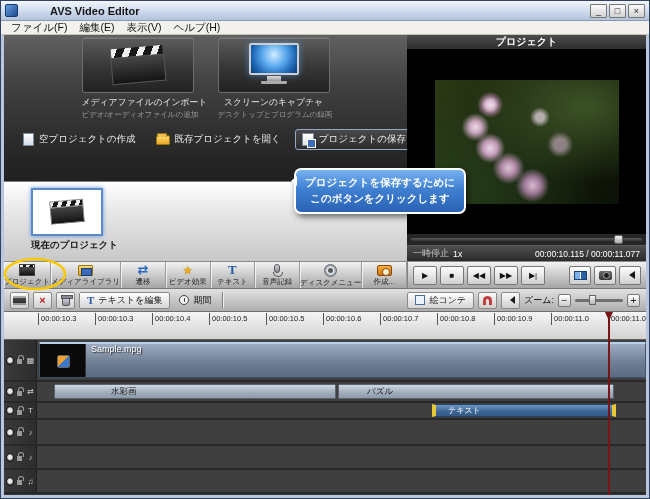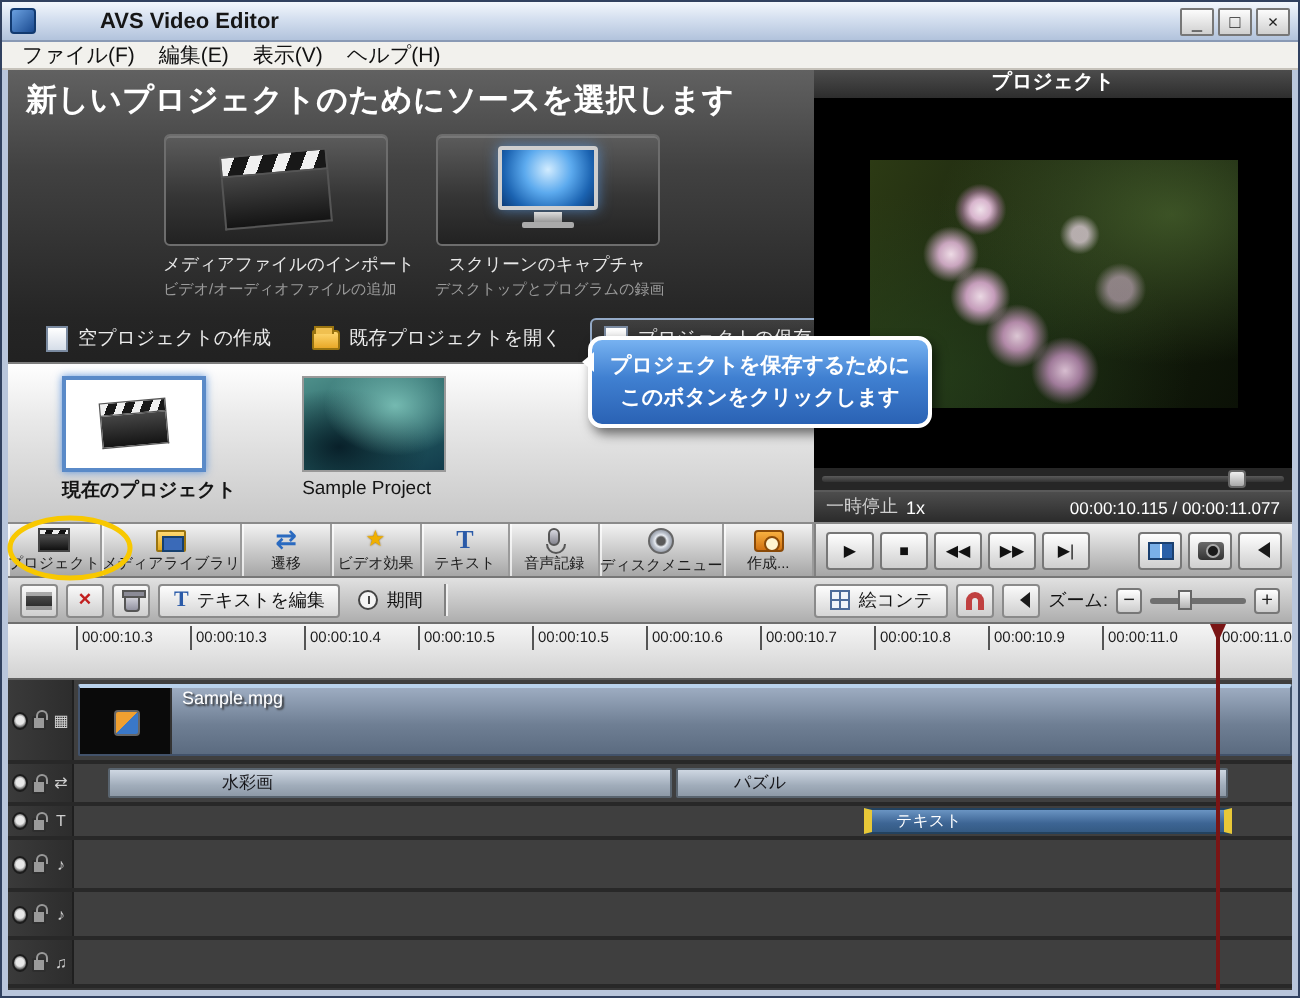--- a/index.html
+++ b/index.html
@@ -212,21 +212,20 @@
     <span class="menu-item">ファイル(F)</span>
     <span class="menu-item">編集(E)</span>
     <span class="menu-item">表示(V)</span>
     <span class="menu-item">ヘルプ(H)</span>
   </div>
 
   <div class="body">
     <div class="toprow">
 
       <div class="start">
-        <div class="heading">新しいプロジェクトのためにソースを選択します</div>
 
         <div class="tiles">
           <div class="tile">
             <div class="tile-box">
               <div class="clapper">
                   <div class="top"></div>
                   <div class="bodyp"></div>
                 </div>
             </div>
             <div class="tile-label">メディアファイルのインポート</div>
@@ -262,24 +261,20 @@
 
         <div class="recent">
           <div class="proj current">
             <div class="proj-thumb">
               <div class="clapper">
                   <div class="top"></div>
                   <div class="bodyp"></div>
                 </div>
             </div>
             <div class="proj-label">現在のプロジェクト</div>
-          </div>
-          <div class="proj">
-            <div class="proj-thumb sea"></div>
-            <div class="proj-label">Sample Project</div>
           </div>
         </div>
       </div>
 
       <div class="preview">
         <div class="pv-head">プロジェクト</div>
         <div class="pv-video">
           <div class="pv-art"></div>
         </div>
         <div class="pv-seek">

